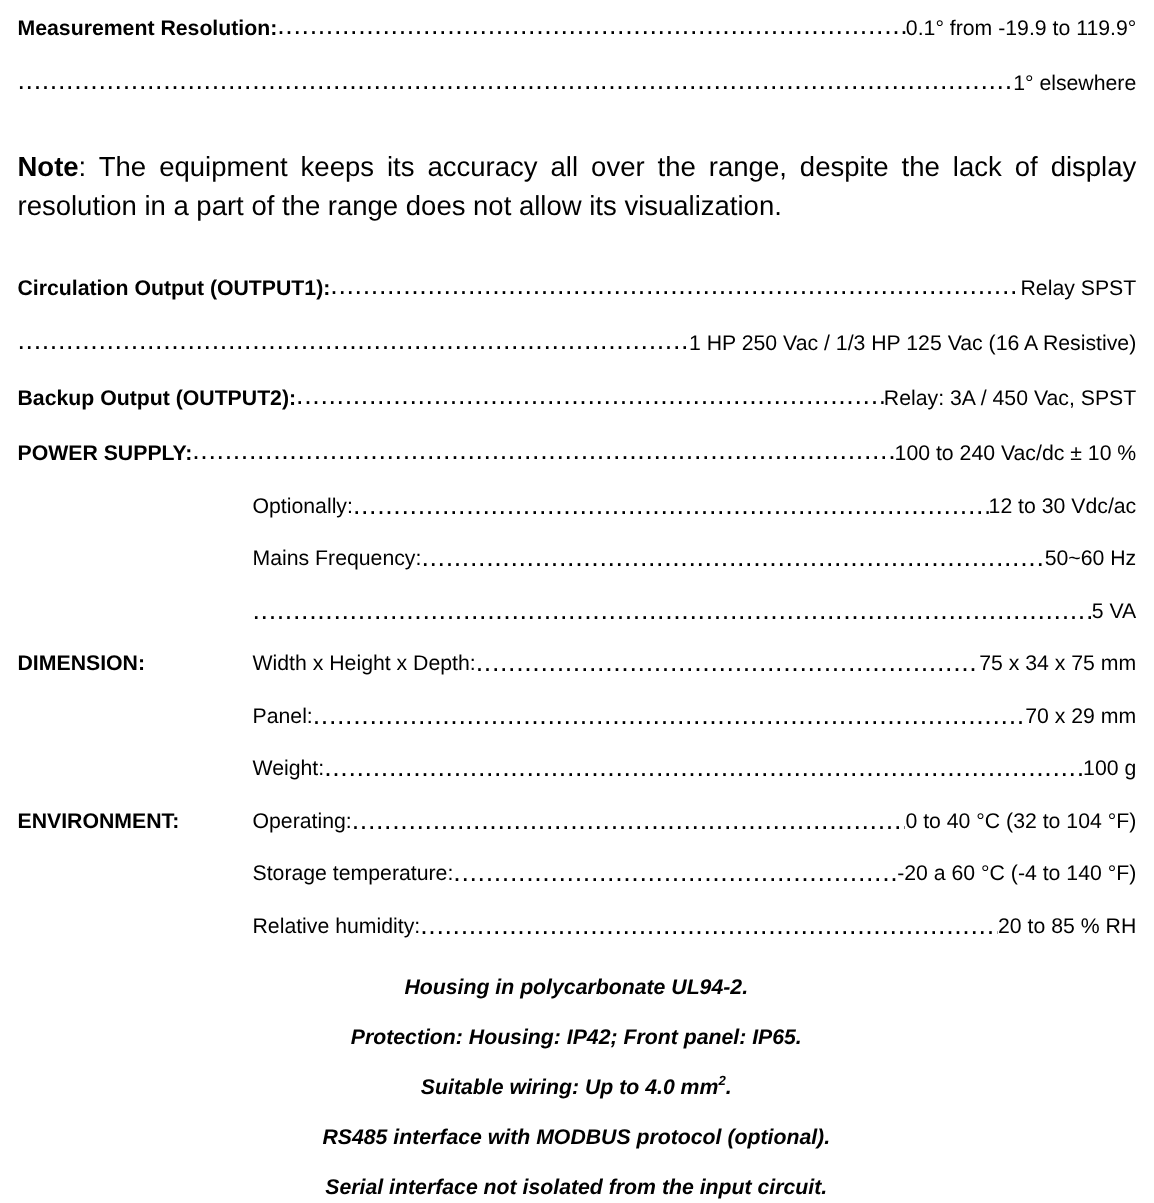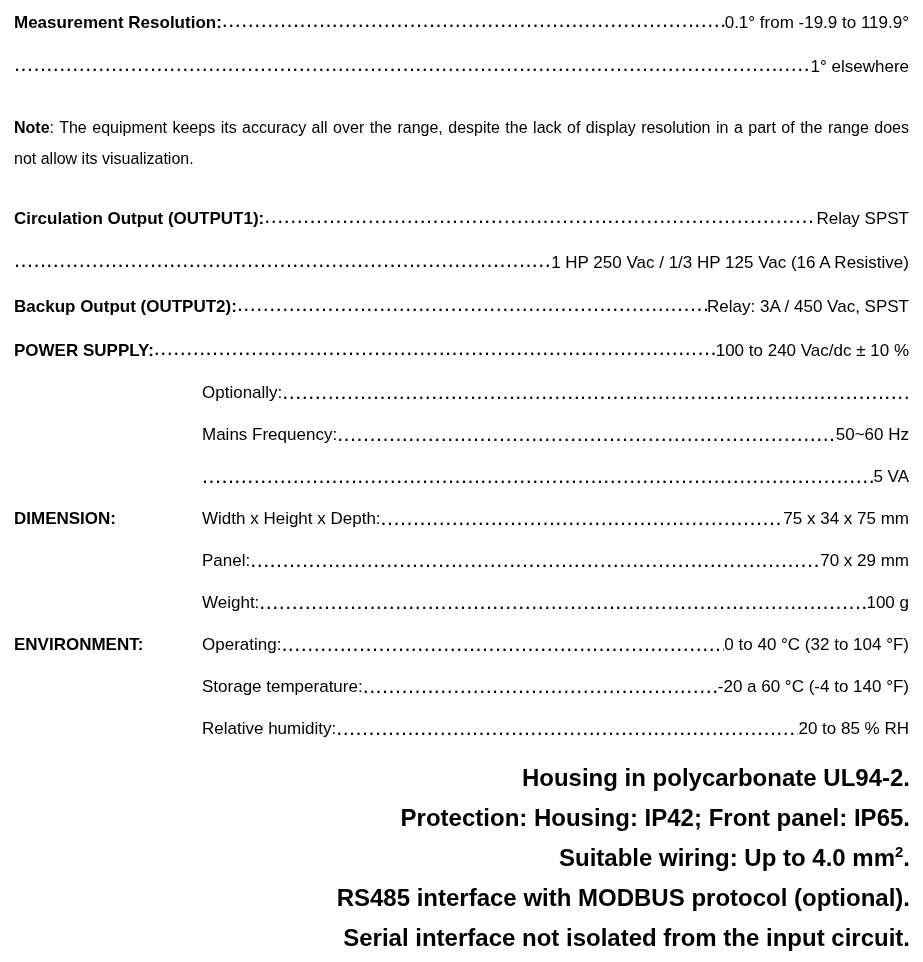--- a/index.html
+++ b/index.html
@@ -75,41 +75,42 @@
 
   
   .row.continuation .leader {
     flex: 1 1 auto;
   }
 
   
   .note {
     width: 895px;
     margin-left: 14px;
-    font-size: 16px;
+    font-size: 22px;
     line-height: 31px;
     text-align: justify;
     text-justify: inter-word;
     padding-top: 8px;
     padding-bottom: 6px;
   }
   .note .note-word { font-weight: bold; }
 
   
   .footer-block {
     width: 898px;
     margin-left: 12px;
     margin-top: 8px;
   }
   .footer-line {
-    text-align: right;
+    text-align: center;
     font-weight: bold;
-    font-size: 24px;
+    font-size: 17px;
     line-height: 40px;
     white-space: nowrap;
+    font-style: italic;
   }
   .footer-line.wrap {
     white-space: normal;
   }
   sup {
     font-size: 0.62em;
     vertical-align: super;
     line-height: 0;
   }
 </style>
@@ -153,20 +154,21 @@
     <div class="row bold-label">
       <span class="label">POWER SUPPLY:</span>
       <span class="leader"></span>
       <span class="value">100 to 240 Vac/dc ± 10 %</span>
     </div>
 
     <div class="row indent">
       <span class="group blank">&nbsp;</span>
       <span class="label">Optionally:</span>
       <span class="leader"></span>
+      <span class="value">12 to 30 Vdc/ac</span>
     </div>
 
     <div class="row indent">
       <span class="group blank">&nbsp;</span>
       <span class="label">Mains Frequency:</span>
       <span class="leader"></span>
       <span class="value">50~60 Hz</span>
     </div>
 
     <div class="row indent">

